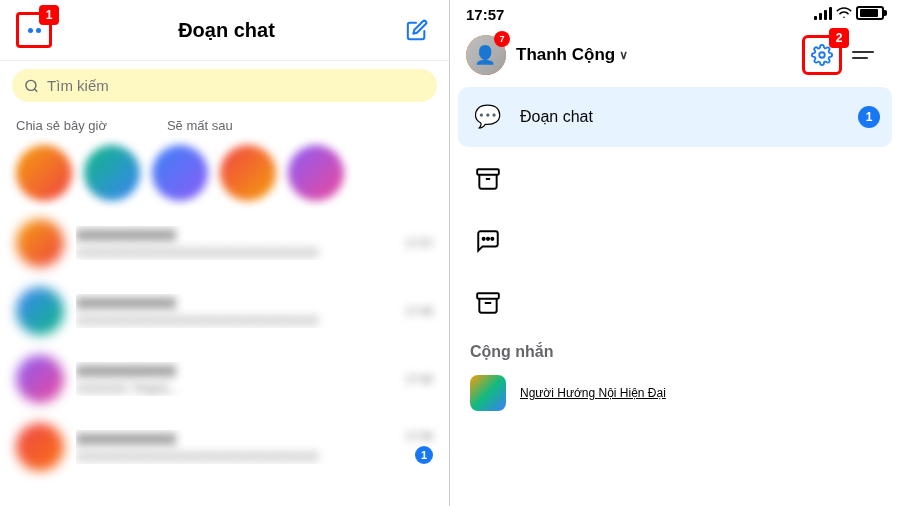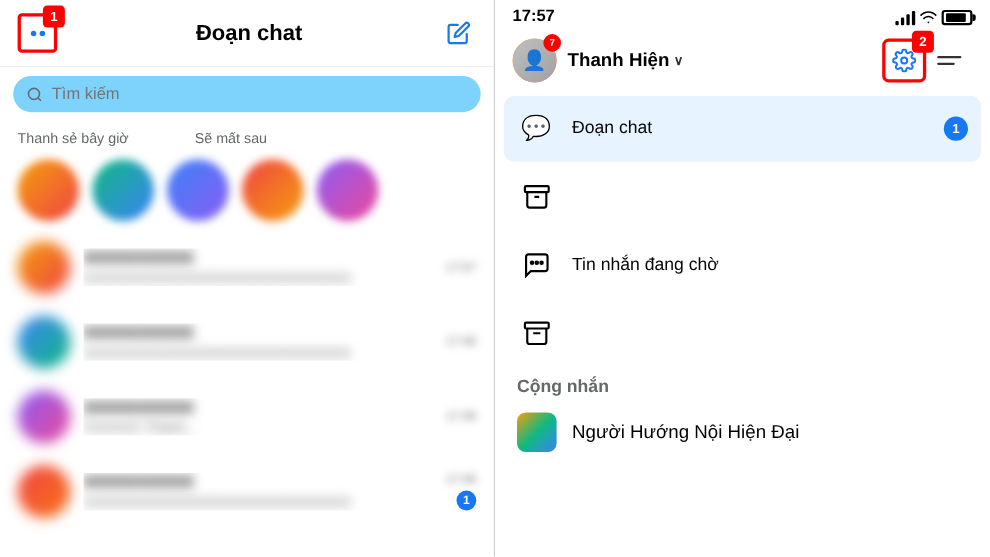--- a/index.html
+++ b/index.html
@@ -65,21 +65,21 @@
       width: 32px;
       height: 32px;
       display: flex;
       align-items: center;
       justify-content: center;
       cursor: pointer;
     }
 
     .search-bar {
       margin: 8px 12px;
-      background: #7dd3fc;
+      background: #fef9c3;
       border-radius: 20px;
       display: flex;
       align-items: center;
       padding: 8px 12px;
       gap: 8px;
       justify-content: flex-end;
     }
 
     .search-bar input {
       border: none;
@@ -198,21 +198,21 @@
       height: 506px;
       background: #fff;
       display: flex;
       flex-direction: column;
       position: relative;
     }
 
     .right-status-bar {
       display: flex;
       justify-content: space-between;
-      align-items: flex-end;
+      align-items: flex-start;
       padding: 6px 16px 4px 16px;
     }
     .status-time {
       font-size: 15px;
       font-weight: 600;
     }
     .status-icons {
       display: flex;
       align-items: center;
       gap: 4px;
@@ -368,22 +368,23 @@
       border-radius: 10px;
       cursor: pointer;
     }
     .community-avatar {
       width: 36px;
       height: 36px;
       border-radius: 8px;
       background: linear-gradient(135deg, #f59e0b, #10b981, #3b82f6);
     }
     .community-label {
-      font-size: 17px;
+      font-size: 12px;
       font-weight: 500;
+      text-decoration: underline;
     }
 
     
     .gear-svg {
       width: 22px;
       height: 22px;
       fill: none;
       stroke: #1877f2;
       stroke-width: 2;
     }
@@ -412,21 +413,21 @@
 
   <div class="search-bar">
     <svg width="16" height="16" viewBox="0 0 24 24" fill="none" stroke="#65676b" stroke-width="2.2">
       <circle cx="11" cy="11" r="8"></circle>
         <line x1="21" y1="21" x2="16.65" y2="16.65"></line>
     </svg>
     <input type="text" placeholder="Tìm kiếm" style="">
   </div>
 
   <div class="story-row-labels">
-    <span class="story-label">Thanh sẻ bây giờ</span>
+    <span class="story-label">Chia sẻ bây giờ</span>
     <span class="story-label">Sẽ mất sau</span>
   </div>
 
   <div class="story-row">
     <div class="story-circle orange"></div>
     <div class="story-circle green"></div>
     <div class="story-circle blue"></div>
     <div class="story-circle red"></div>
     <div class="story-circle purple"></div>
   </div>
@@ -501,21 +502,21 @@
 
   <div class="right-user-header">
     <div class="user-info">
       <div style="position:relative;">
         <div class="user-avatar">
           <div style="width:100%;height:100%;background:linear-gradient(135deg,#c0c0c0,#a0a0a0);border-radius:50%;display:flex;align-items:center;justify-content:center;font-size:18px;color:#555;">👤</div>
         </div>
         <div style="position:absolute;top:-4px;right:-4px;background:red;color:white;font-size:9px;font-weight:bold;width:16px;height:16px;border-radius:50%;display:flex;align-items:center;justify-content:center;">7</div>
       </div>
       <div class="user-name-row">
-        <span>Thanh Hiện</span>
+        <span>Thanh Cộng</span>
         <span class="chevron">∨</span>
       </div>
     </div>
     <div class="header-right-icons">
       <div class="gear-btn">
         <div style="position:absolute;top:-10px;right:-10px;background:red;color:white;font-size:12px;font-weight:bold;width:20px;height:20px;border-radius:4px;display:flex;align-items:center;justify-content:center;">2</div>
         <svg class="gear-svg" viewBox="0 0 24 24">
           <circle cx="12" cy="12" r="3"></circle>
           <path d="M19.4 15a1.65 1.65 0 0 0 .33 1.82l.06.06a2 2 0 1 1-2.83 2.83l-.06-.06a1.65 1.65 0 0 0-1.82-.33 1.65 1.65 0 0 0-1 1.51V21a2 2 0 1 1-4 0v-.09A1.65 1.65 0 0 0 9 19.4a1.65 1.65 0 0 0-1.82.33l-.06.06a2 2 0 1 1-2.83-2.83l.06-.06A1.65 1.65 0 0 0 4.68 15a1.65 1.65 0 0 0-1.51-1H3a2 2 0 1 1 0-4h.09A1.65 1.65 0 0 0 4.6 9a1.65 1.65 0 0 0-.33-1.82l-.06-.06a2 2 0 1 1 2.83-2.83l.06.06A1.65 1.65 0 0 0 9 4.68a1.65 1.65 0 0 0 1-1.51V3a2 2 0 1 1 4 0v.09a1.65 1.65 0 0 0 1 1.51 1.65 1.65 0 0 0 1.82-.33l.06-.06a2 2 0 1 1 2.83 2.83l-.06.06A1.65 1.65 0 0 0 19.4 9a1.65 1.65 0 0 0 1.51 1H21a2 2 0 1 1 0 4h-.09a1.65 1.65 0 0 0-1.51 1z"></path>
         </svg>
@@ -547,21 +548,20 @@
 
     <div class="nav-item">
       <div class="nav-icon">
         <svg width="26" height="26" viewBox="0 0 24 24" fill="none" stroke="#000" stroke-width="1.8">
           <path d="M21 15a2 2 0 0 1-2 2H7l-4 4V5a2 2 0 0 1 2-2h14a2 2 0 0 1 2 2z"></path>
           <circle cx="12" cy="10" r="1" fill="#000"></circle>
           <circle cx="8" cy="10" r="1" fill="#000"></circle>
           <circle cx="16" cy="10" r="1" fill="#000"></circle>
         </svg>
       </div>
-      <span class="nav-label">Tin nhắn đang chờ</span>
     </div>
 
     <div class="nav-item">
       <div class="nav-icon">
         <svg width="26" height="26" viewBox="0 0 24 24" fill="none" stroke="#000" stroke-width="1.8">
           <rect x="2" y="3" width="20" height="5" rx="1"></rect>
           <path d="M4 8v11a2 2 0 0 0 2 2h12a2 2 0 0 0 2-2V8"></path>
           <line x1="9" y1="12" x2="15" y2="12"></line>
         </svg>
       </div>

